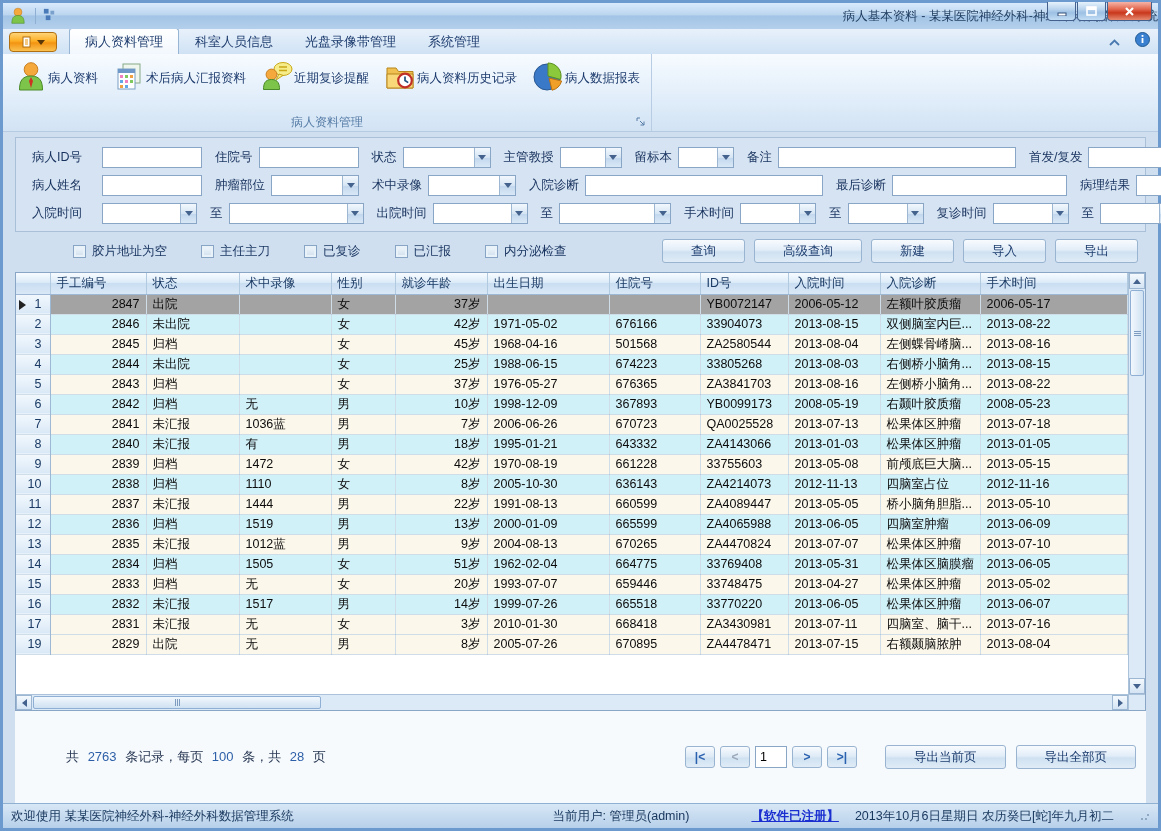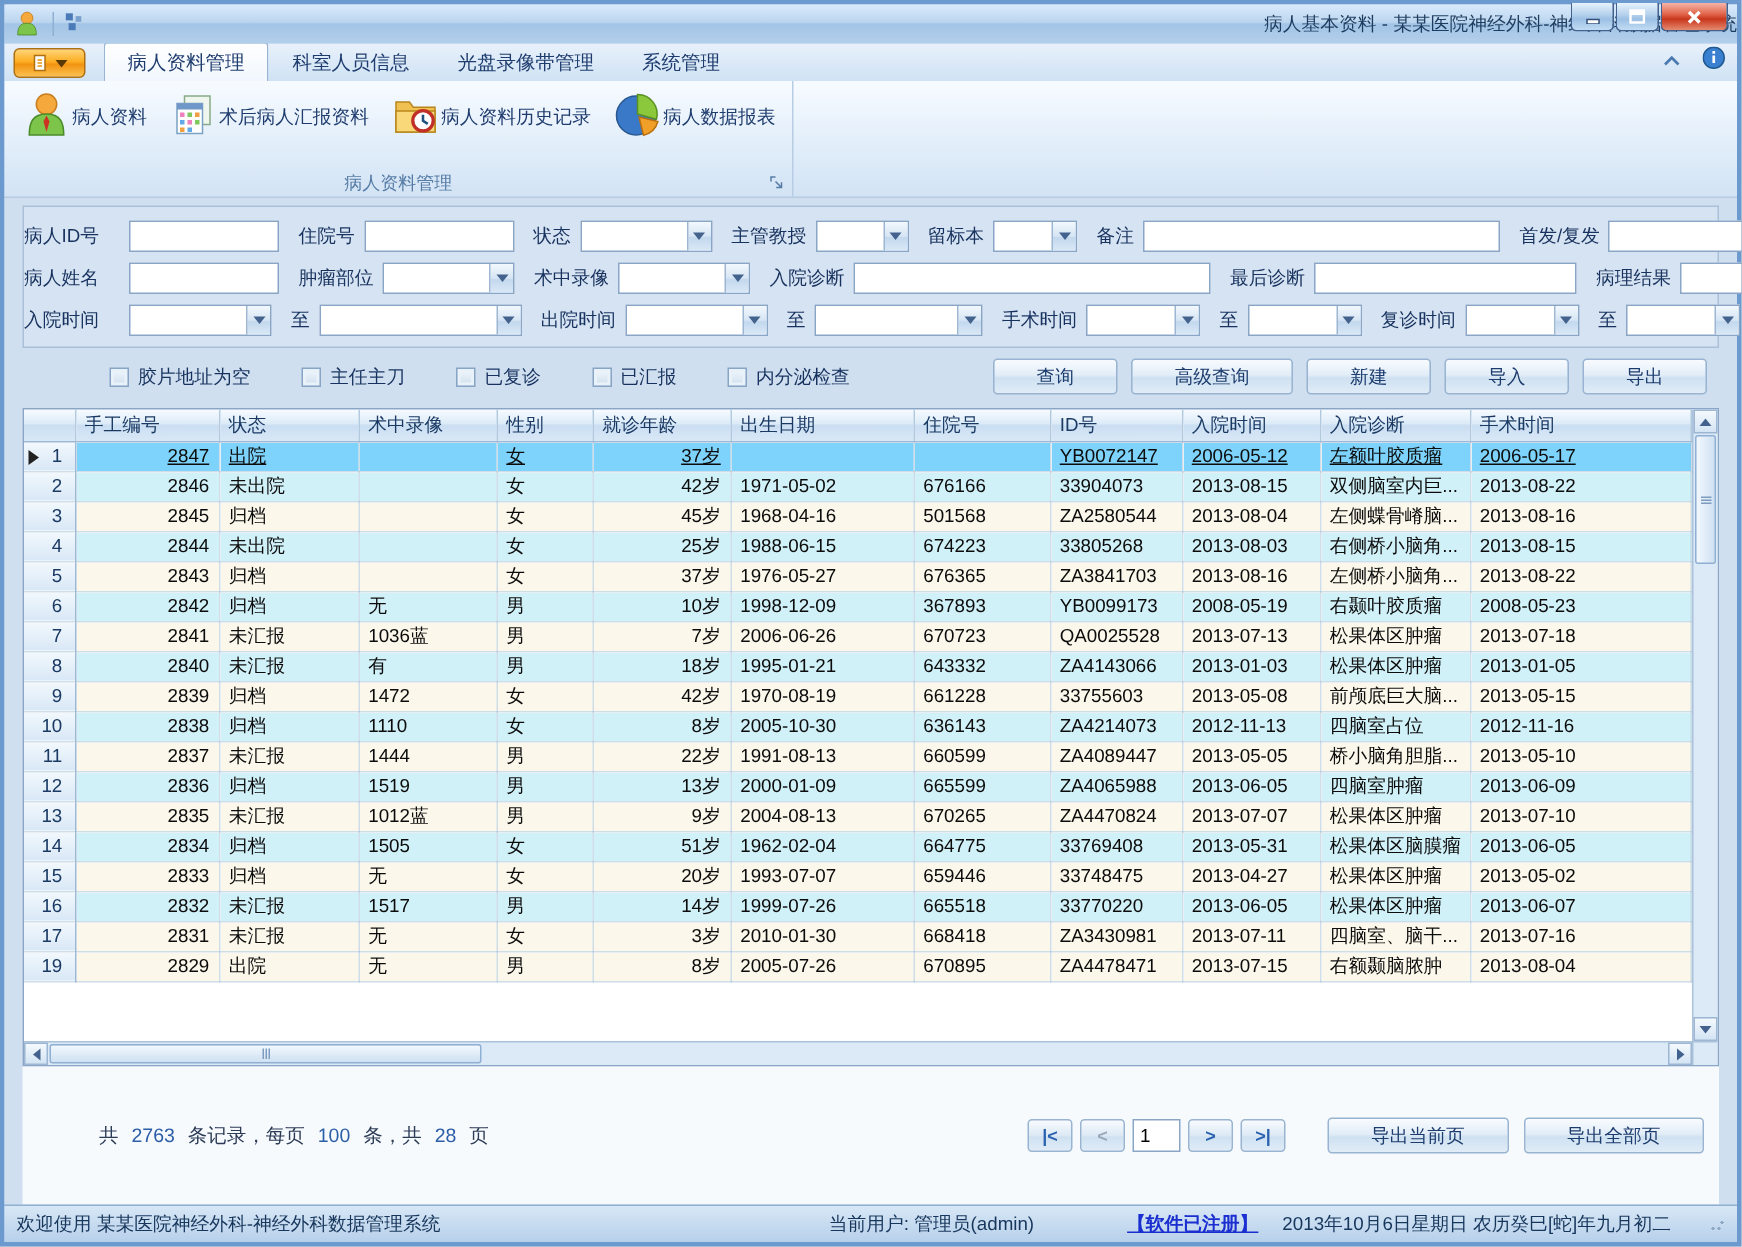--- a/index.html
+++ b/index.html
@@ -39,21 +39,21 @@
   .rg-label { height:17px; position:relative; text-align:center; font-size:12px; color:#567ca6; }
   .launcher { position:absolute; right:3px; top:2px; }
 
   
   .doc-strip { height:25px; flex:none; background:#b9d2ec; display:flex; align-items:flex-end; padding:0 0 0 10px; border-bottom:1px solid #9db9d8; }
   .doc-tab { height:23px; display:flex; align-items:center; gap:9px; padding:0 10px; font-size:12.5px; color:#17365e;
     background:linear-gradient(180deg,#ffffff,#e9f2fb); border:1px solid #8aa8c8; border-bottom:none; border-radius:3px 3px 0 0; }
 
   
   .content { flex:1; display:flex; flex-direction:column; background:#cfdff0; padding:5px 8px 0; min-height:0; }
-  .filter-panel { border:1px solid #aabfd8; background:#d6e3f2; padding:5px 0 4px; margin:0 4px; }
+  .filter-panel { border:1px solid #aabfd8; background:#d6e3f2; padding:5px 16px 4px; margin:0 4px; }
   .f-row { display:flex; align-items:center; height:28px; }
   .f-label { font-size:12.5px; color:#17325e; margin:0 6px 0 0; white-space:nowrap; }
   .f-label.lead { min-width:64px; }
   .f-field { margin-right:13px; display:flex; }
   .f-input { height:21px; border:1px solid #8aa6c6; background:#fff; font-size:12px; padding:0 3px; }
   .combo { display:flex; height:21px; border:1px solid #8aa6c6; background:#fff; }
   .combo-face { flex:1; }
   .combo-btn { width:16px; border-left:1px solid #9db6d2; display:flex; align-items:center; justify-content:center;
     background:linear-gradient(180deg,#f2f8fd,#d6e5f4 50%,#c3d8ee 55%,#d9e8f6); }
   .tri-down { width:0; height:0; border-left:4px solid transparent; border-right:4px solid transparent; border-top:5px solid #44628e; }
@@ -70,21 +70,21 @@
   .grid { flex:none; height:439px; margin:2px 4px 0; border:1px solid #8aa6c6; background:#fff;
     display:grid; grid-template-columns:1fr 17px; grid-template-rows:1fr 16px; }
   .grid-main { grid-area:1/1; overflow:hidden; }
   table { width:100%; border-collapse:collapse; table-layout:fixed; }
   th { height:21px; padding:0 6px; font-weight:400; font-size:12.5px; color:#1a3a64; text-align:left; white-space:nowrap; overflow:hidden;
     background:linear-gradient(180deg,#f7fbff,#dcebf8 45%,#cadef2 50%,#d9e8f6); border-right:1px solid #b2cadf; border-bottom:1px solid #9cb8d4; }
   td { height:20px; padding:0 6px; font-size:12.5px; color:#0c0c0c; white-space:nowrap; overflow:hidden;
     border-right:1px solid rgba(148,180,206,.45); border-bottom:1px solid rgba(148,180,206,.45); }
   td.ind { background:linear-gradient(180deg,#f2f8fd,#d9e8f6); border-right:1px solid #9cb8d4; color:#1a3a64; text-align:right; padding:0 8px 0 2px; position:relative; }
   .sel-arrow { position:absolute; left:3px; top:5px; width:0; height:0; border-top:5px solid transparent; border-bottom:5px solid transparent; border-left:7px solid #222; }
-  tr.row-sel td:not(.ind) { background:#7dd3fc;text-decoration:underline; }
+  tr.row-sel td:not(.ind) { background:#a3a3a3; }
   tr.row-cyan td:not(.ind) { background:#d1f1f9; }
   tr.row-cream td:not(.ind) { background:#fbf7ea; }
   td.ra { text-align:right; }
 
   .vscroll { grid-area:1/2; display:flex; flex-direction:column; background:#dcе9f6; background:#dce9f6; border-left:1px solid #aac2da; }
   .sb-btn { flex:none; height:16px; width:100%; display:flex; align-items:center; justify-content:center;
     background:linear-gradient(180deg,#f4f9fd,#d4e4f4); border:1px solid #9db6d2; }
   .sb-btn.h { width:16px; height:100%; background:linear-gradient(180deg,#f4f9fd,#d4e4f4); }
   .sb-thumb-v { flex:none; height:86px; margin:1px; border:1px solid #8fb0d4; border-radius:2px;
     background:linear-gradient(90deg,#f2f8fd,#cfe1f2); display:flex; align-items:center; justify-content:center; }
@@ -207,20 +207,30 @@
                 <rect x="8" y="20" width="3" height="3" fill="#60a8e8"></rect>
                 <rect x="13" y="20" width="3" height="3" fill="#f080c0"></rect>
                 <rect x="18" y="20" width="3" height="3" fill="#80c860"></rect>
                 <rect x="8" y="25" width="3" height="3" fill="#f0a040"></rect>
                 <rect x="13" y="25" width="3" height="3" fill="#60a8e8"></rect>
               </svg></span>
             <span class="rb-label">术后病人汇报资料</span>
           </div>
           <div class="ribbon-btn">
             <span class="rb-icon"><svg viewBox="0 0 34 34">
+                <ellipse cx="23" cy="9" rx="9" ry="6.5" fill="#f7ec8a" stroke="#c8a818"></ellipse>
+                <path d="M19 14 L16 20 L23 15.4 Z" fill="#f7ec8a" stroke="#c8a818"></path>
+                <path d="M19 7 h8 M19 10.5 h8" stroke="#c8a818" stroke-width="1.4"></path>
+                <circle cx="11.5" cy="14.5" r="5.4" fill="#f5a93c" stroke="#c87d1e"></circle>
+                <path d="M11.5 19.5 C4.5 19.5 3.5 24.5 3.5 29.5 L19.5 29.5 C19.5 24.5 18.5 19.5 11.5 19.5 Z" fill="#7cc54a" stroke="#4a8a28"></path>
+              </svg></span>
+            <span class="rb-label">近期复诊提醒</span>
+          </div>
+          <div class="ribbon-btn">
+            <span class="rb-icon"><svg viewBox="0 0 34 34">
                 <path d="M4 8 L13 8 L15.5 11.5 L30 11.5 L30 28 L4 28 Z" fill="#f0c050" stroke="#b8861c"></path>
                 <path d="M4 14 H30 V28 H4 Z" fill="#f8d878" stroke="#b8861c"></path>
                 <circle cx="22" cy="20.5" r="6.8" fill="#fff" stroke="#c03028" stroke-width="2.2"></circle>
                 <path d="M22 16.5 V20.5 L25.2 22.6" stroke="#205080" stroke-width="1.7" fill="none"></path>
               </svg></span>
             <span class="rb-label">病人资料历史记录</span>
           </div>
           <div class="ribbon-btn">
             <span class="rb-icon"><svg viewBox="0 0 34 34">
                 <circle cx="16" cy="17" r="13" fill="#3a78c8" stroke="#2a5890"></circle>

